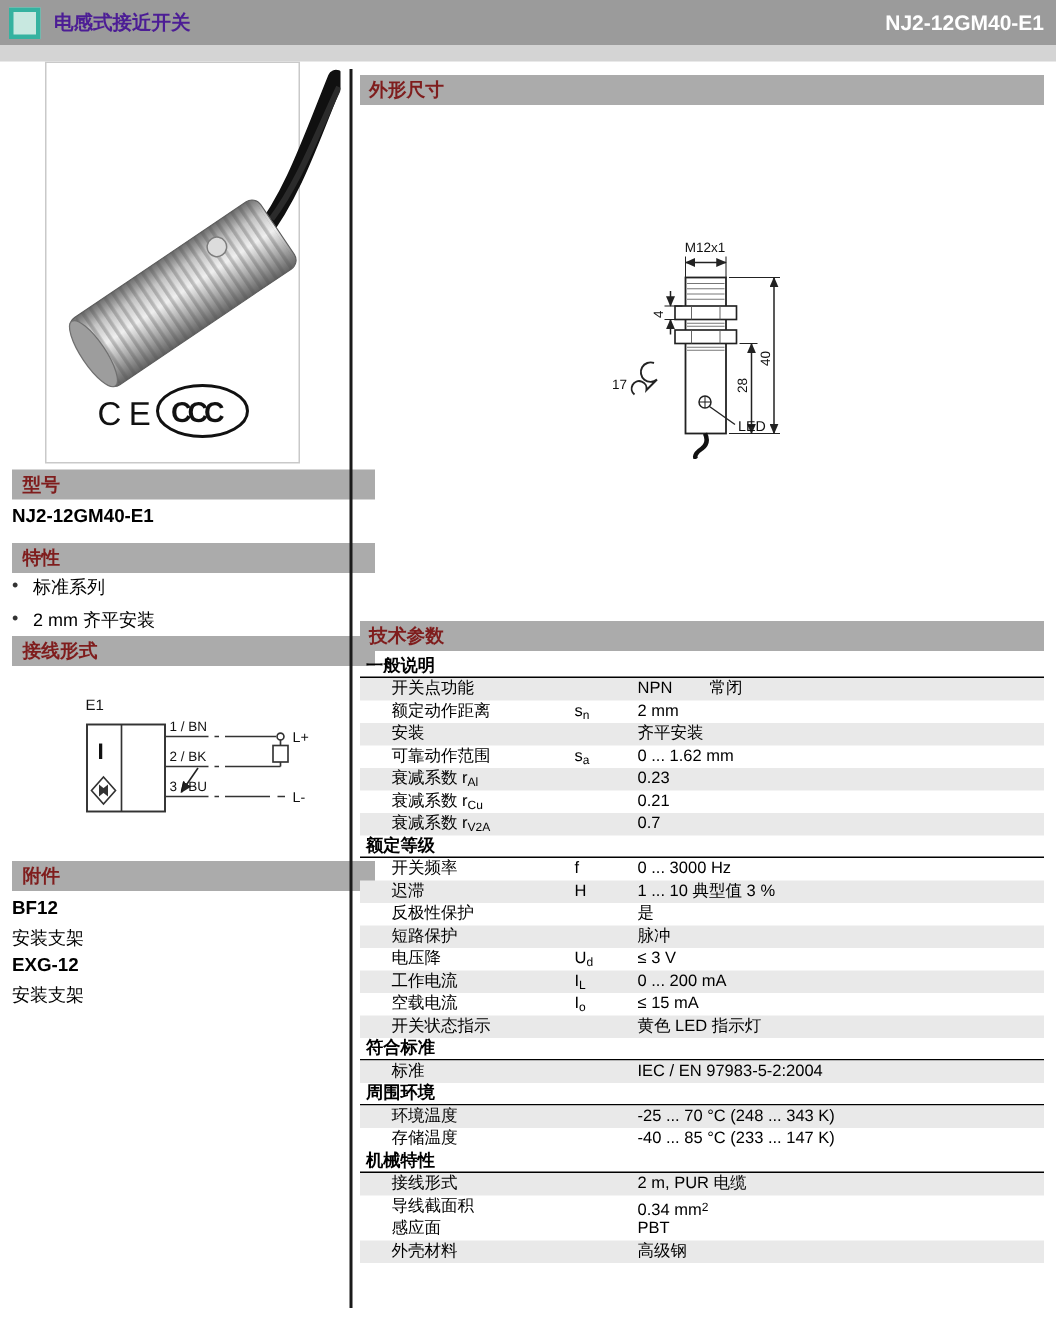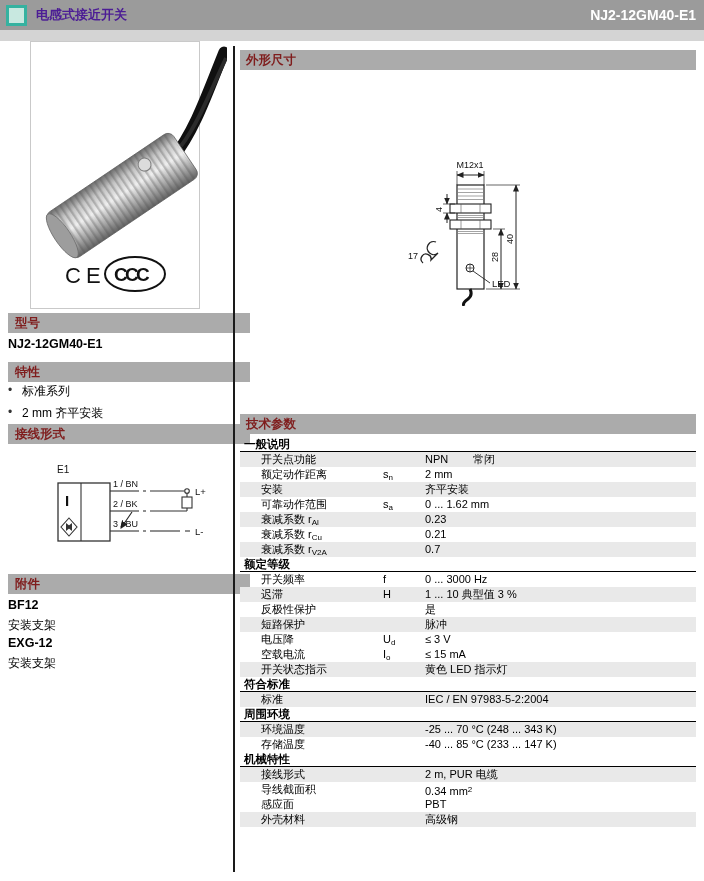--- a/index.html
+++ b/index.html
@@ -304,20 +304,25 @@
       </div>
       <div class="trow shaded">
         <span class="lab">短路保护</span>
         <span class="val">脉冲</span>
       </div>
       <div class="trow">
         <span class="lab">电压降</span>
         <span class="sym">U<sub>d</sub></span>
         <span class="val">≤ 3 V</span>
       </div>
+      <div class="trow shaded">
+        <span class="lab">工作电流</span>
+        <span class="sym">I<sub>L</sub></span>
+        <span class="val">0 ... 200 mA</span>
+      </div>
       <div class="trow">
         <span class="lab">空载电流</span>
         <span class="sym">I<sub>o</sub></span>
         <span class="val">≤ 15 mA</span>
       </div>
       <div class="trow shaded">
         <span class="lab">开关状态指示</span>
         <span class="val">黄色 LED 指示灯</span>
       </div>
       <div class="group-header">符合标准</div>

